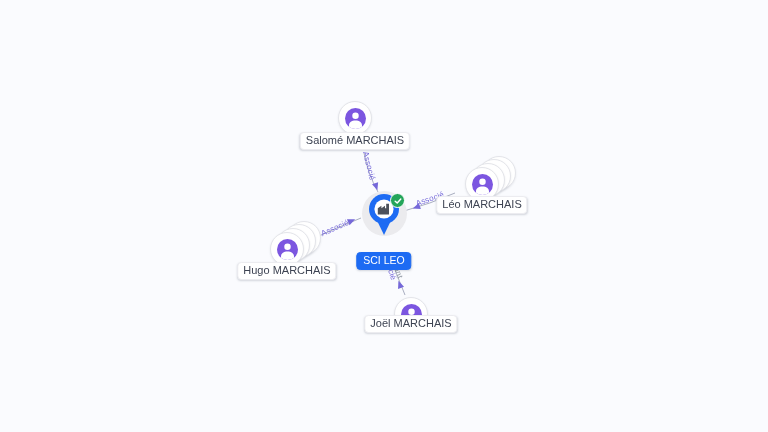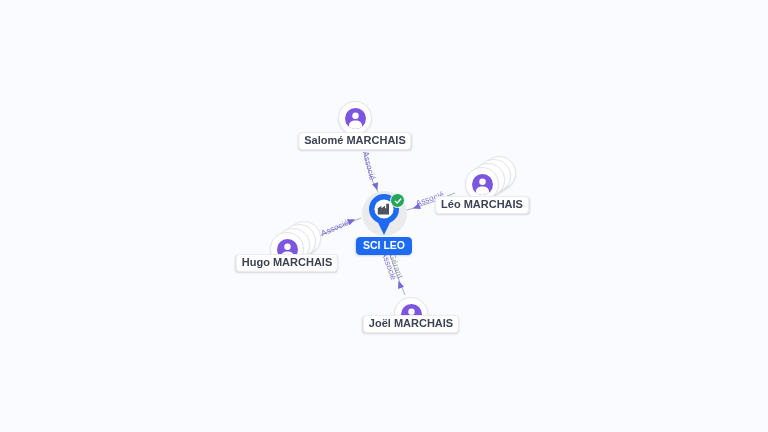--- a/index.html
+++ b/index.html
@@ -26,25 +26,25 @@
   .avatar{
     width:21px;height:21px;border-radius:50%;background:#7c56e0;
     display:flex;align-items:center;justify-content:center;overflow:hidden;
   }
   .pill{
     position:absolute;left:0;transform:translateX(-50%);
     background:#ffffff;color:#3d4352;
     font-size:11px;line-height:13px;padding:1px 5px 2px 5px;
     border-radius:4px;border:1px solid #ececf0;
     box-shadow:0 1px 2px rgba(40,50,70,.18);
-    white-space:nowrap;z-index:6;font-weight:bold;
+    white-space:nowrap;z-index:6;
   }
   .pill.blue{
     background:#1d6bf3;color:#ffffff;border:1px solid #1d6bf3;
-    font-weight:bold;font-size:10.5px;padding:1px 6px 2px 6px;
+    font-weight:normal;font-size:10.5px;padding:1px 6px 2px 6px;margin-top:15px;
   }
 
   
   .halo{
     position:absolute;left:-22px;top:-23px;width:45px;height:45px;border-radius:50%;
     background:#ebebee;z-index:1;
   }
   .pin{position:absolute;left:-22px;top:-24px;z-index:3;}
   .badge{
     position:absolute;left:6px;top:-21px;width:13px;height:13px;border-radius:50%;
@@ -114,21 +114,21 @@
     <div class="circle stack2"></div>
     <div class="circle stack1"></div>
     <div class="circle front">
       <div class="avatar">
         <svg width="21" height="21" viewBox="0 0 22 22">
             <circle cx="11" cy="8" r="3.4" fill="#fff"></circle>
             <path d="M11 13.2c-4 0-6.8 2.1-6.8 4.8V22h13.6v-4c0-2.7-2.8-4.8-6.8-4.8Z" fill="#fff"></path>
           </svg>
       </div>
     </div>
-    <div class="pill" style="top:5px">Hugo MARCHAIS</div>
+    <div class="pill" style="top:13px">Hugo MARCHAIS</div>
   </div>
 
   <div class="node" style="left:411px;top:314px">
     <div class="circle front">
       <div class="avatar">
         <svg width="21" height="21" viewBox="0 0 22 22">
             <circle cx="11" cy="8" r="3.4" fill="#fff"></circle>
             <path d="M11 13.2c-4 0-6.8 2.1-6.8 4.8V22h13.6v-4c0-2.7-2.8-4.8-6.8-4.8Z" fill="#fff"></path>
           </svg>
       </div>

